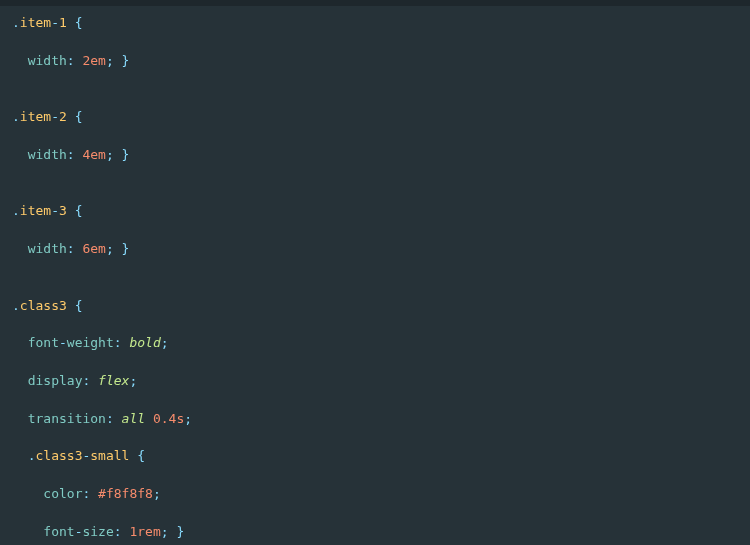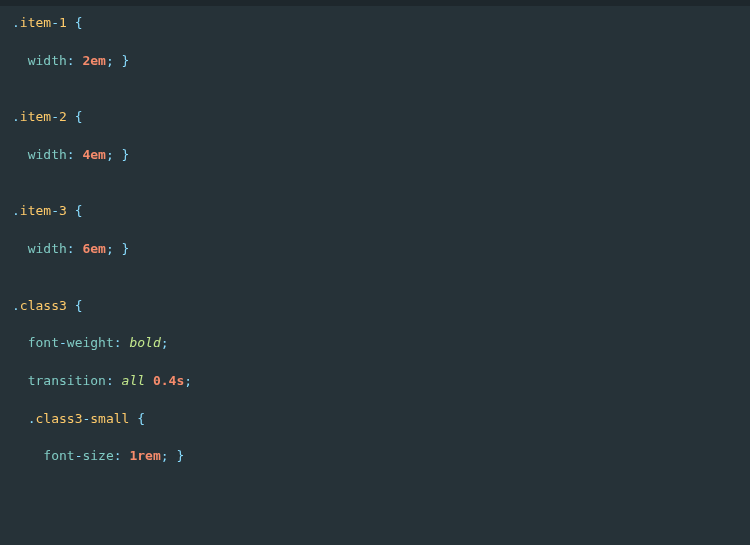--- a/index.html
+++ b/index.html
@@ -19,41 +19,43 @@
     background: #1e272c;
     width: 100%;
   }
   .code-area {
     padding: 8px 0 0 12px;
     white-space: pre;
   }
   .tok-punct   { color: #89ddff; }  
   .tok-seltext { color: #ffcb6b; }  
   .tok-prop    { color: #80cbc4; }  
-  .tok-number  { color: #f78c6c; font-weight: bold; }  
+  .tok-number  { color: #f78c6c; }  
   .tok-keyword { color: #c3e88d; font-style: italic; }
   .line { display: block; }
 </style>
 </head>
 <body>
 
 <div class="topbar"></div>
 <div class="code-area" id="code-area"><span class="line"><span class="tok-punct">.</span><span class="tok-seltext">i</span><span class="tok-seltext">t</span><span class="tok-seltext">e</span><span class="tok-seltext">m</span><span class="tok-punct">-</span><span class="tok-seltext">1</span> <span class="tok-punct">{</span></span>
 <span class="line">  <span class="tok-prop">w</span><span class="tok-prop">i</span><span class="tok-prop">d</span><span class="tok-prop">t</span><span class="tok-prop">h</span><span class="tok-punct">:</span> <span class="tok-number">2em</span><span class="tok-punct">;</span> <span class="tok-punct">}</span></span>
 
 <span class="line"><span class="tok-punct">.</span><span class="tok-seltext">i</span><span class="tok-seltext">t</span><span class="tok-seltext">e</span><span class="tok-seltext">m</span><span class="tok-punct">-</span><span class="tok-seltext">2</span> <span class="tok-punct">{</span></span>
 <span class="line">  <span class="tok-prop">w</span><span class="tok-prop">i</span><span class="tok-prop">d</span><span class="tok-prop">t</span><span class="tok-prop">h</span><span class="tok-punct">:</span> <span class="tok-number">4em</span><span class="tok-punct">;</span> <span class="tok-punct">}</span></span>
 
 <span class="line"><span class="tok-punct">.</span><span class="tok-seltext">i</span><span class="tok-seltext">t</span><span class="tok-seltext">e</span><span class="tok-seltext">m</span><span class="tok-punct">-</span><span class="tok-seltext">3</span> <span class="tok-punct">{</span></span>
 <span class="line">  <span class="tok-prop">w</span><span class="tok-prop">i</span><span class="tok-prop">d</span><span class="tok-prop">t</span><span class="tok-prop">h</span><span class="tok-punct">:</span> <span class="tok-number">6em</span><span class="tok-punct">;</span> <span class="tok-punct">}</span></span>
 
 <span class="line"><span class="tok-punct">.</span><span class="tok-seltext">c</span><span class="tok-seltext">l</span><span class="tok-seltext">a</span><span class="tok-seltext">s</span><span class="tok-seltext">s</span><span class="tok-seltext">3</span> <span class="tok-punct">{</span></span>
 <span class="line">  <span class="tok-prop">f</span><span class="tok-prop">o</span><span class="tok-prop">n</span><span class="tok-prop">t</span><span class="tok-punct">-</span><span class="tok-prop">w</span><span class="tok-prop">e</span><span class="tok-prop">i</span><span class="tok-prop">g</span><span class="tok-prop">h</span><span class="tok-prop">t</span><span class="tok-punct">:</span> <span class="tok-keyword">bold</span><span class="tok-punct">;</span></span>
+<span class="line">  <span class="tok-prop">d</span><span class="tok-prop">i</span><span class="tok-prop">s</span><span class="tok-prop">p</span><span class="tok-prop">l</span><span class="tok-prop">a</span><span class="tok-prop">y</span><span class="tok-punct">:</span> <span class="tok-keyword">flex</span><span class="tok-punct">;</span></span>
 <span class="line">  <span class="tok-prop">t</span><span class="tok-prop">r</span><span class="tok-prop">a</span><span class="tok-prop">n</span><span class="tok-prop">s</span><span class="tok-prop">i</span><span class="tok-prop">t</span><span class="tok-prop">i</span><span class="tok-prop">o</span><span class="tok-prop">n</span><span class="tok-punct">:</span> <span class="tok-keyword">all</span> <span class="tok-number">0.4s</span><span class="tok-punct">;</span></span>
 <span class="line">  <span class="tok-punct">.</span><span class="tok-seltext">c</span><span class="tok-seltext">l</span><span class="tok-seltext">a</span><span class="tok-seltext">s</span><span class="tok-seltext">s</span><span class="tok-seltext">3</span><span class="tok-punct">-</span><span class="tok-seltext">s</span><span class="tok-seltext">m</span><span class="tok-seltext">a</span><span class="tok-seltext">l</span><span class="tok-seltext">l</span> <span class="tok-punct">{</span></span>
+<span class="line">    <span class="tok-prop">c</span><span class="tok-prop">o</span><span class="tok-prop">l</span><span class="tok-prop">o</span><span class="tok-prop">r</span><span class="tok-punct">:</span> <span class="tok-number">#f8f8f8</span><span class="tok-punct">;</span></span>
 <span class="line">    <span class="tok-prop">f</span><span class="tok-prop">o</span><span class="tok-prop">n</span><span class="tok-prop">t</span><span class="tok-punct">-</span><span class="tok-prop">s</span><span class="tok-prop">i</span><span class="tok-prop">z</span><span class="tok-prop">e</span><span class="tok-punct">:</span> <span class="tok-number">1rem</span><span class="tok-punct">;</span> <span class="tok-punct">}</span></span>
 
 
 
 
 
 
 
 
 

